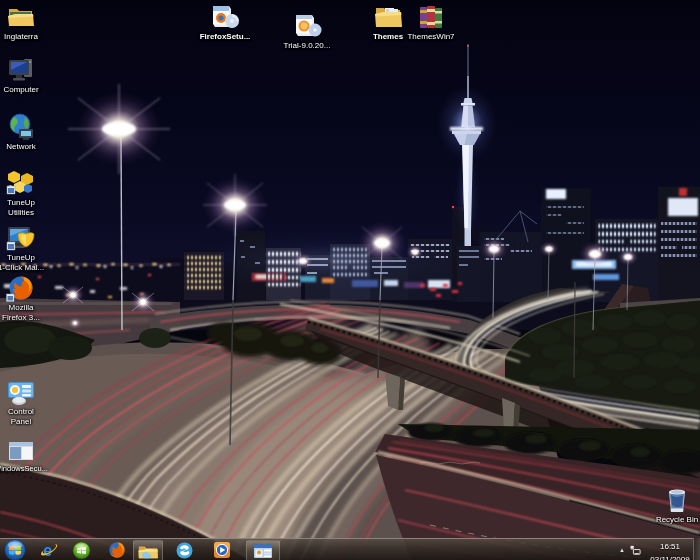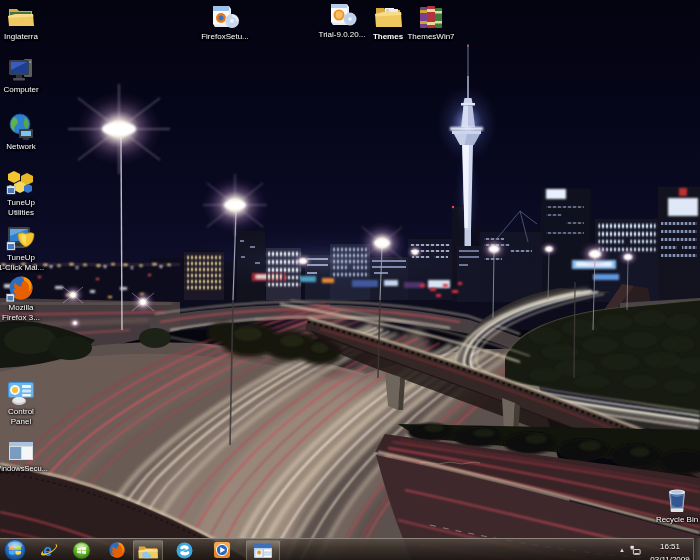--- a/index.html
+++ b/index.html
@@ -603,36 +603,36 @@
 <div class="di" style="left:-8px;top:439px;">
 <svg width="30" height="24" viewBox="0 0 30 24">
 <rect x="3" y="3" width="24" height="18" fill="#d8dde2"></rect>
 <rect x="3" y="3" width="24" height="4" fill="#a8c4e0"></rect>
 <rect x="4" y="8" width="11" height="12" fill="#7a9cc0"></rect>
 <rect x="16" y="8" width="10" height="12" fill="#f4f6f8"></rect>
 </svg>
 <span class="lb" style="font-size:7.5px;">WindowsSecu...</span>
 </div>
 
-<div class="di" style="left:196px;top:3px;">
+<div class="di" style="left:196px;top:3px;font-weight:bold;">
 <svg width="32" height="28" viewBox="0 0 32 28">
 <path d="M4,3 L20,3 L22,6 L22,24 L6,24 L4,21 Z" fill="#e8ecf2"></path>
 <path d="M4,3 L20,3 L20,22 L4,21 Z" fill="#f8fafc"></path>
 <path d="M4,3 L20,3 L20,8 L4,8 Z" fill="#9cc0e8"></path>
 <circle cx="12" cy="15" r="5" fill="#e87818"></circle>
 <circle cx="12" cy="15" r="2.5" fill="#3a70c0"></circle>
 <circle cx="23" cy="18" r="7" fill="#d8dce4"></circle>
 <circle cx="23" cy="18" r="6.4" fill="#c8d8ec"></circle>
 <circle cx="23" cy="18" r="2" fill="#eef2f8"></circle>
 <path d="M23,11.6 A6.4,6.4 0 0 1 29.4,18 L27,18 A4,4 0 0 0 23,14 Z" fill="#f0f4fa" opacity="0.8"></path>
 </svg>
 <span class="lb">FirefoxSetu...</span>
 </div>
 
-<div class="di" style="left:278px;top:1px;margin-left:35px;">
+<div class="di" style="left:278px;top:12px;">
 <svg width="32" height="28" viewBox="0 0 32 28">
 <path d="M5,3 L21,3 L23,6 L23,24 L7,24 L5,21 Z" fill="#e8ecf2"></path>
 <path d="M5,3 L21,3 L21,22 L5,21 Z" fill="#fafbfd"></path>
 <path d="M5,3 L21,3 L21,7 L5,7 Z" fill="#b8cce8"></path>
 <circle cx="13" cy="14" r="5.5" fill="#f09020"></circle>
 <path d="M10,11 C12,9.5 15,10 16.5,12 C17.5,14.5 16,17 13.5,17.8 C11,18 9.5,16 9.5,14 Z" fill="#f8c060"></path>
 <circle cx="24" cy="18" r="6.5" fill="#ccd4e4"></circle>
 <circle cx="24" cy="18" r="5.8" fill="#bcd0ec"></circle>
 <circle cx="24" cy="18" r="1.8" fill="#eef2f8"></circle>
 </svg>

